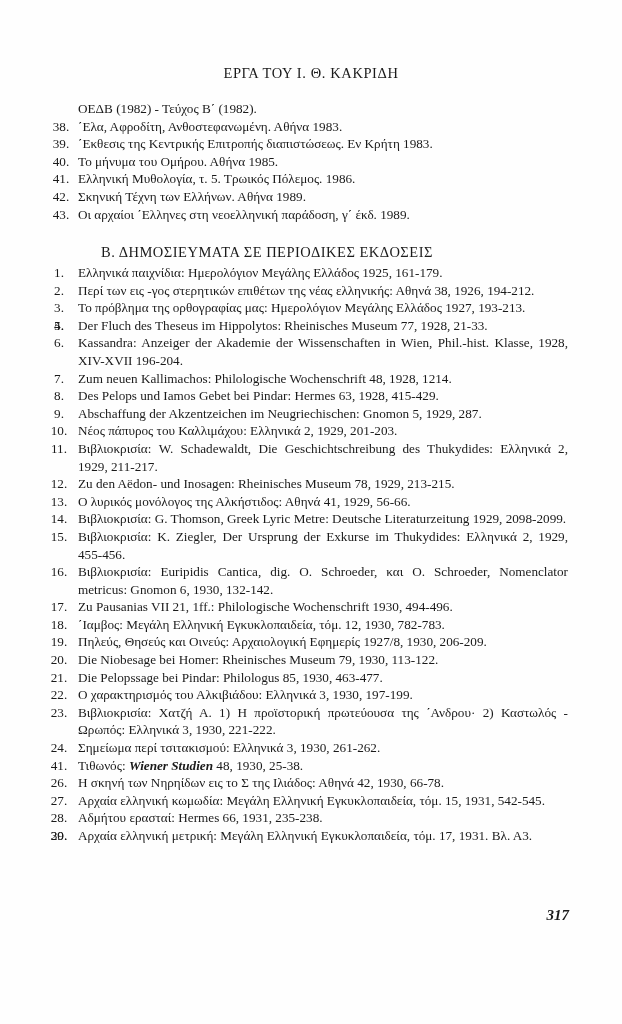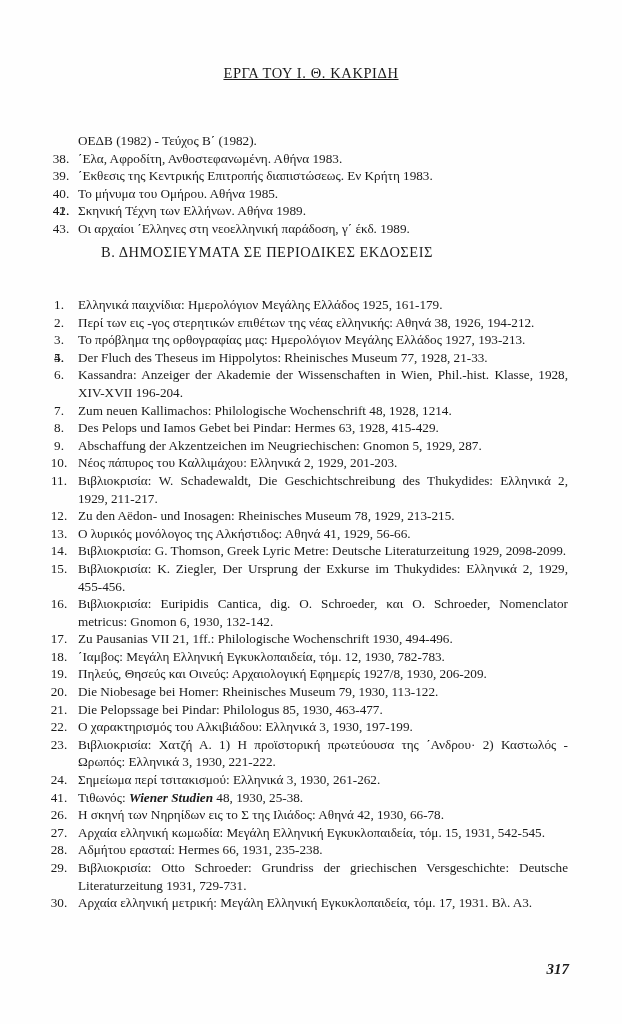--- a/index.html
+++ b/index.html
@@ -1,41 +1,41 @@
 <!DOCTYPE html>
 <html><head>
 <meta charset="utf-8">
 <style>
   html, body { margin: 0; padding: 0; background: #ffffff; }
   body { width: 622px; height: 1024px; position: relative; overflow: hidden; font-family: "Liberation Serif", "DejaVu Serif", serif; color: #1a1a1a; }
   .page { position: absolute; left: 0; top: 0; width: 622px; height: 1024px; background: #fefefe; }
-  .running-head { position: absolute; top: 65px; left: 0; width: 622px; text-align: center; font-size: 14.5px; letter-spacing: 0.6px; text-decoration: underline; }
-  .list { position: absolute; left: 48px; width: 520px; font-size: 13.2px; line-height: 17.6px; margin-top: 32px; }
+  .running-head { position: absolute; top: 65px; left: 0; width: 622px; text-align: center; font-size: 14.5px; letter-spacing: 0.6px; }
+  .list { position: absolute; left: 48px; width: 520px; font-size: 13.2px; line-height: 17.6px; }
   .list1 { top: 100px; }
   .item { position: relative; padding-left: 30px; text-indent: 0; }
   .num { position: absolute; left: 0; width: 26px; text-align: center; }
   .section-title { position: absolute; top: 244px; left: 0; width: 534px; text-align: center; font-size: 14.5px; letter-spacing: 0.5px; }
   .list2 { top: 264px; }
   .list2 .item { padding-left: 30px; text-align: justify; }
   .list2 .item .num { width: 22px; }
-  .pagenum { position: absolute; top: 961px; right: 53px; font-size: 15px; font-weight: bold; font-style: italic; }
+  .pagenum { position: absolute; top: 907px; right: 53px; font-size: 15px; font-weight: bold; font-style: italic; }
   .ital { font-style: italic; font-weight: bold; }
 </style>
 </head>
 <body>
 
 <div class="page">
   <div class="running-head">ΕΡΓΑ ΤΟΥ Ι. Θ. ΚΑΚΡΙΔΗ</div>
 
   <div class="list list1" id="listA">
       <div class="item"><span class="num"></span><span>ΟΕΔΒ (1982) - Τεύχος Β΄ (1982).</span></div>
       <div class="item"><span class="num">38.</span><span>΄Ελα, Αφροδίτη, Ανθοστεφανωμένη. Αθήνα 1983.</span></div>
       <div class="item"><span class="num">39.</span><span>΄Εκθεσις της Κεντρικής Επιτροπής διαπιστώσεως. Εν Κρήτη 1983.</span></div>
       <div class="item"><span class="num">40.</span><span>Το μήνυμα του Ομήρου. Αθήνα 1985.</span></div>
-      <div class="item"><span class="num">41.</span></div>
+      <div class="item"><span class="num">41.</span><span>Ελληνική Μυθολογία, τ. 5. Τρωικός Πόλεμος. 1986.</span></div>
       <div class="item"><span class="num">42.</span><span>Σκηνική Τέχνη των Ελλήνων. Αθήνα 1989.</span></div>
       <div class="item"><span class="num">43.</span><span>Οι αρχαίοι ΄Ελληνες στη νεοελληνική παράδοση, γ΄ έκδ. 1989.</span></div>
     </div>
 
   <div class="section-title">Β. ΔΗΜΟΣΙΕΥΜΑΤΑ ΣΕ ΠΕΡΙΟΔΙΚΕΣ ΕΚΔΟΣΕΙΣ</div>
 
   <div class="list list2" id="listB">
       <div class="item"><span class="num">1.</span><span>Ελληνικά παιχνίδια: Ημερολόγιον Μεγάλης Ελλάδος 1925, 161-179.</span></div>
       <div class="item"><span class="num">2.</span><span>Περί των εις -γος στερητικών επιθέτων της νέας ελληνικής: Αθηνά 38, 1926, 194-212.</span></div>
       <div class="item"><span class="num">3.</span><span>Το πρόβλημα της ορθογραφίας μας: Ημερολόγιον Μεγάλης Ελλάδος 1927, 193-213.</span></div>
@@ -57,18 +57,18 @@
       <div class="item"><span class="num">19.</span><span>Πηλεύς, Θησεύς και Οινεύς: Αρχαιολογική Εφημερίς 1927/8, 1930, 206-209.</span></div>
       <div class="item"><span class="num">20.</span><span>Die Niobesage bei Homer: Rheinisches Museum 79, 1930, 113-122.</span></div>
       <div class="item"><span class="num">21.</span><span>Die Pelopssage bei Pindar: Philologus 85, 1930, 463-477.</span></div>
       <div class="item"><span class="num">22.</span><span>Ο χαρακτηρισμός του Αλκιβιάδου: Ελληνικά 3, 1930, 197-199.</span></div>
       <div class="item"><span class="num">23.</span><span>Βιβλιοκρισία: Χατζή Α. 1) Η προϊστορική πρωτεύουσα της ΄Ανδρου· 2) Καστωλός - Ωρωπός: Ελληνικά 3, 1930, 221-222.</span></div>
       <div class="item"><span class="num">24.</span><span>Σημείωμα περί τσιτακισμού: Ελληνικά 3, 1930, 261-262.</span></div>
       <div class="item"><span class="num">41.</span><span><span>Τιθωνός: </span><span class="ital">Wiener Studien</span><span> 48, 1930, 25-38.</span></span></div>
       <div class="item"><span class="num">26.</span><span>Η σκηνή των Νηρηίδων εις το Σ της Ιλιάδος: Αθηνά 42, 1930, 66-78.</span></div>
       <div class="item"><span class="num">27.</span><span>Αρχαία ελληνική κωμωδία: Μεγάλη Ελληνική Εγκυκλοπαιδεία, τόμ. 15, 1931, 542-545.</span></div>
       <div class="item"><span class="num">28.</span><span>Αδμήτου ερασταί: Hermes 66, 1931, 235-238.</span></div>
-      <div class="item"><span class="num">29.</span><span>Βιβλιοκρισία: Otto Schroeder: Grundriss der griechischen Versgeschichte: Deutsche Literaturzeitung 1931, 729-731.</span></div>
+      <div class="item"><span class="num">29.</span></div>
       <div class="item"><span class="num">30.</span><span>Αρχαία ελληνική μετρική: Μεγάλη Ελληνική Εγκυκλοπαιδεία, τόμ. 17, 1931. Βλ. Α3.</span></div>
     </div>
 
   <div class="pagenum">317</div>
 </div>
 
 </body></html>

